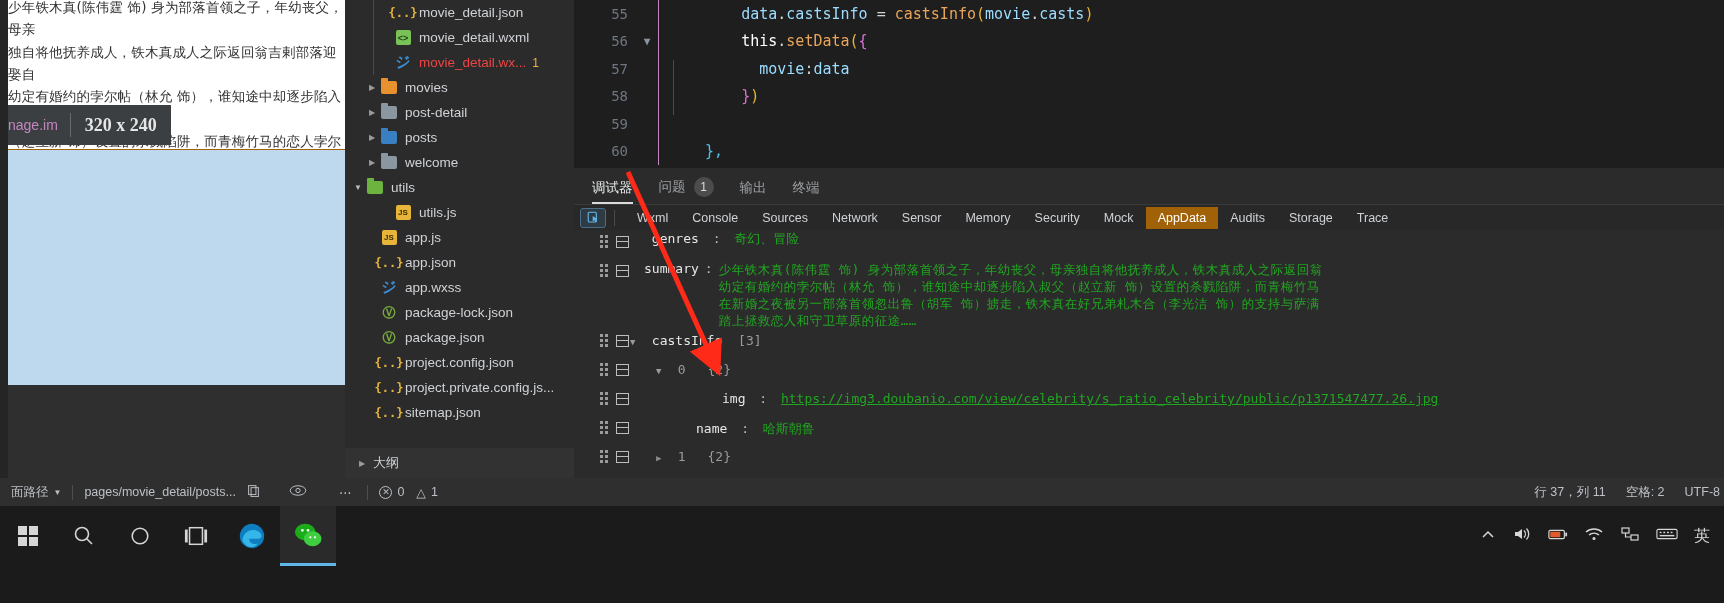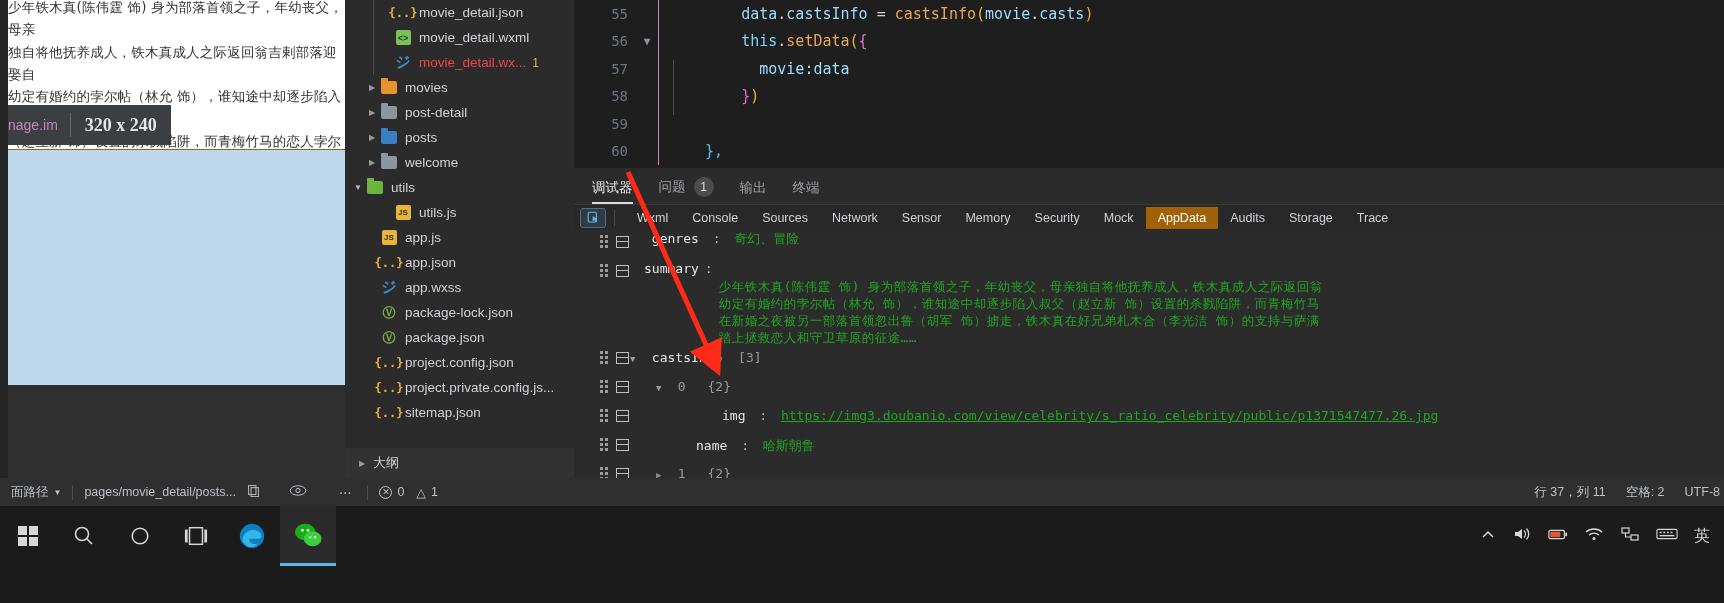--- a/index.html
+++ b/index.html
@@ -77,21 +77,21 @@
   .editor { position: absolute; left: 574px; top: 0; width: 1150px; height: 168px; background: #1e1e1e; }
   .code-line { display: flex; height: 27.5px; align-items: center; font-family: "DejaVu Sans Mono", monospace; font-size: 15px; }
   .gutter { width: 62px; flex: 0 0 62px; text-align: right; padding-right: 8px; color: #6e7681; font-size: 14px; }
   .fold { width: 22px; flex: 0 0 22px; color: #8b949e; font-size: 11px; text-align: center; }
   .vline { width: 1px; flex: 0 0 1px; background: #c586c0; height: 27.5px; }
   .codetext { padding-left: 28px; white-space: pre; position: relative; }
   .indent-guide { position: absolute; left: 14px; top: 0; width: 1px; height: 27.5px; background: #4a4a4a; }
   .c-white { color: #d4d4d4; }
   .c-var   { color: #9cdcfe; }
   .c-fn    { color: #e9a55a; }
-  .c-kw    { color: #7dd3fc; }
+  .c-kw    { color: #ffffff; }
   .c-paren { color: #e8b53a; }
   .c-brace { color: #da70d6; }
   .c-blue  { color: #4fc1e9; }
 
   
   .devtools { position: absolute; left: 574px; top: 168px; width: 1150px; height: 310px; background: #2b2b2b; }
   .dt-tabs { display: flex; align-items: flex-end; height: 36px; padding-left: 18px; gap: 26px; }
   .dt-tab { color: #9da0a4; font-size: 13.5px; padding-bottom: 7px; position: relative; display: flex; align-items: center; gap: 8px; }
   .dt-tab.active { color: #e9ebed; }
   .dt-tab.active::after {
@@ -127,21 +127,21 @@
   .sq::after { content: ""; position: absolute; left: 0; right: 0; top: 4px; height: 1px; background: #bdbdbd; }
   .ad-body { flex: 1; padding-top: 4px; }
   .ad-key { color: #e6e6e6; }
   .ad-colon { color: #bdbdbd; padding: 0 6px; }
   .ad-val-green { color: #21a621; }
   .ad-link { color: #21a621; text-decoration: underline; word-break: break-all; }
   .ad-num { color: #9b9b9b; }
   .ad-meta { color: #9b9b9b; }
   .tri { color: #9b9b9b; font-size: 9px; display: inline-block; width: 14px; }
   .tri.closed { color: #8a8a8a; }
-  .summary-cn { color: #21a621; line-height: 17px; white-space: pre; font-size: 12.5px; letter-spacing: .5px; margin-top: 17px; }
+  .summary-cn { color: #21a621; line-height: 17px; white-space: pre; font-size: 12.5px; letter-spacing: .5px; }
 
   
   .statusbar {
     position: absolute; left: 0; top: 478px; width: 1724px; height: 28px;
     background: #2f2f2f; display: flex; align-items: center; color: #bdc1c6; font-size: 12.5px;
   }
   .sb-left { display: flex; align-items: center; gap: 0; padding-left: 0; }
   .sb-item { display: flex; align-items: center; gap: 5px; padding: 0 11px; height: 28px; }
   .sb-sep { width: 1px; height: 15px; background: #4e4e4e; }
   .sb-right { margin-left: auto; display: flex; align-items: center; padding-right: 4px; gap: 20px; }

